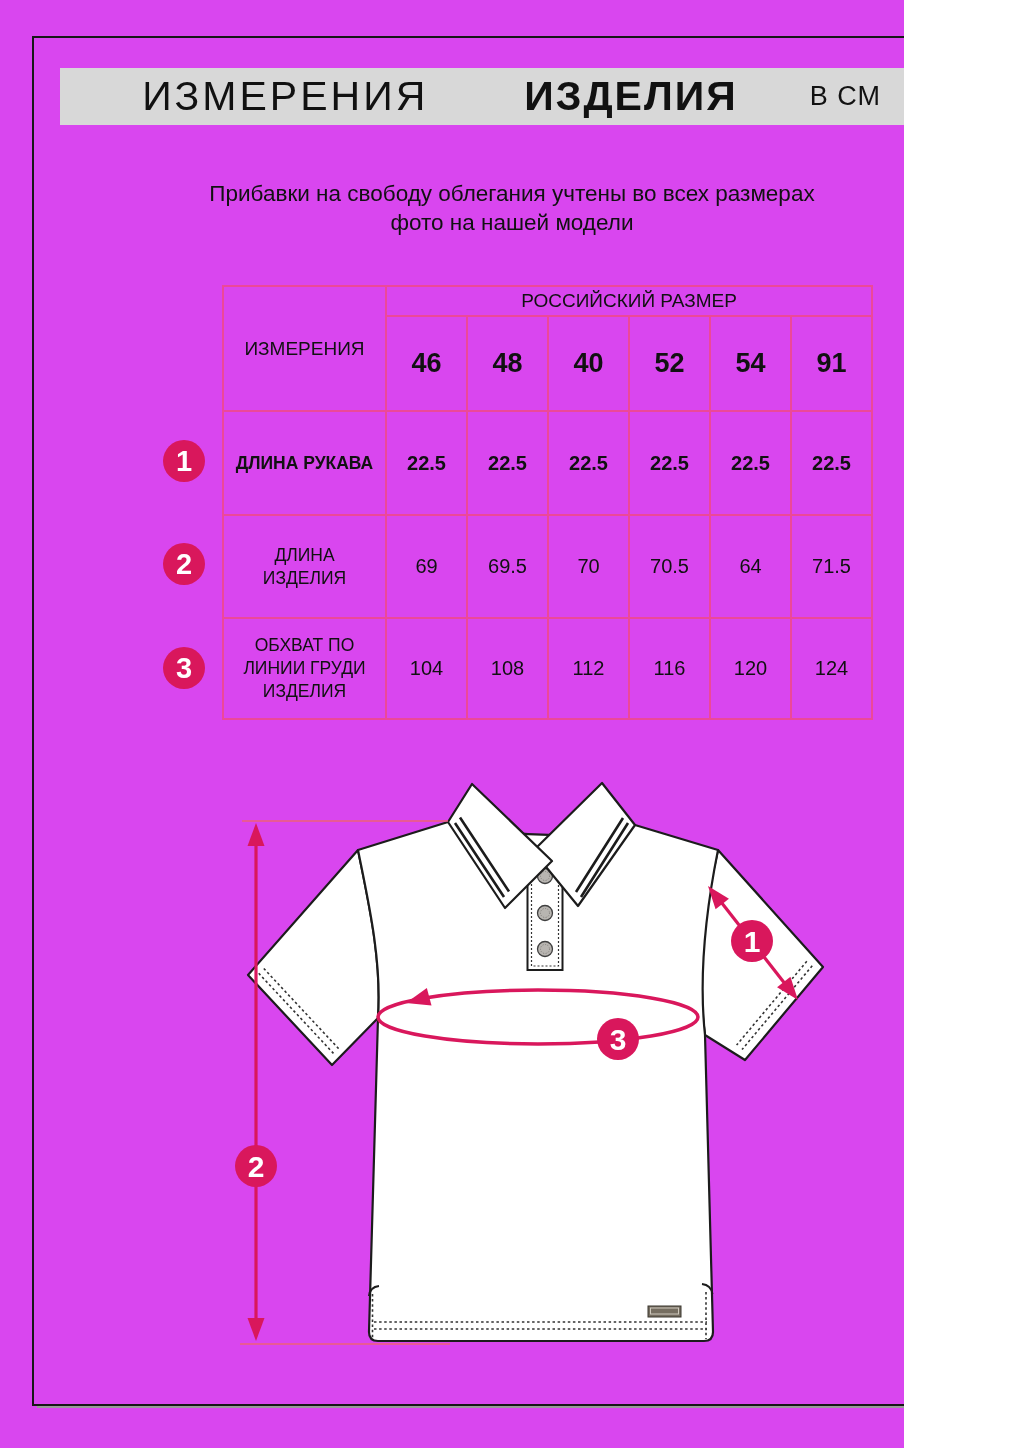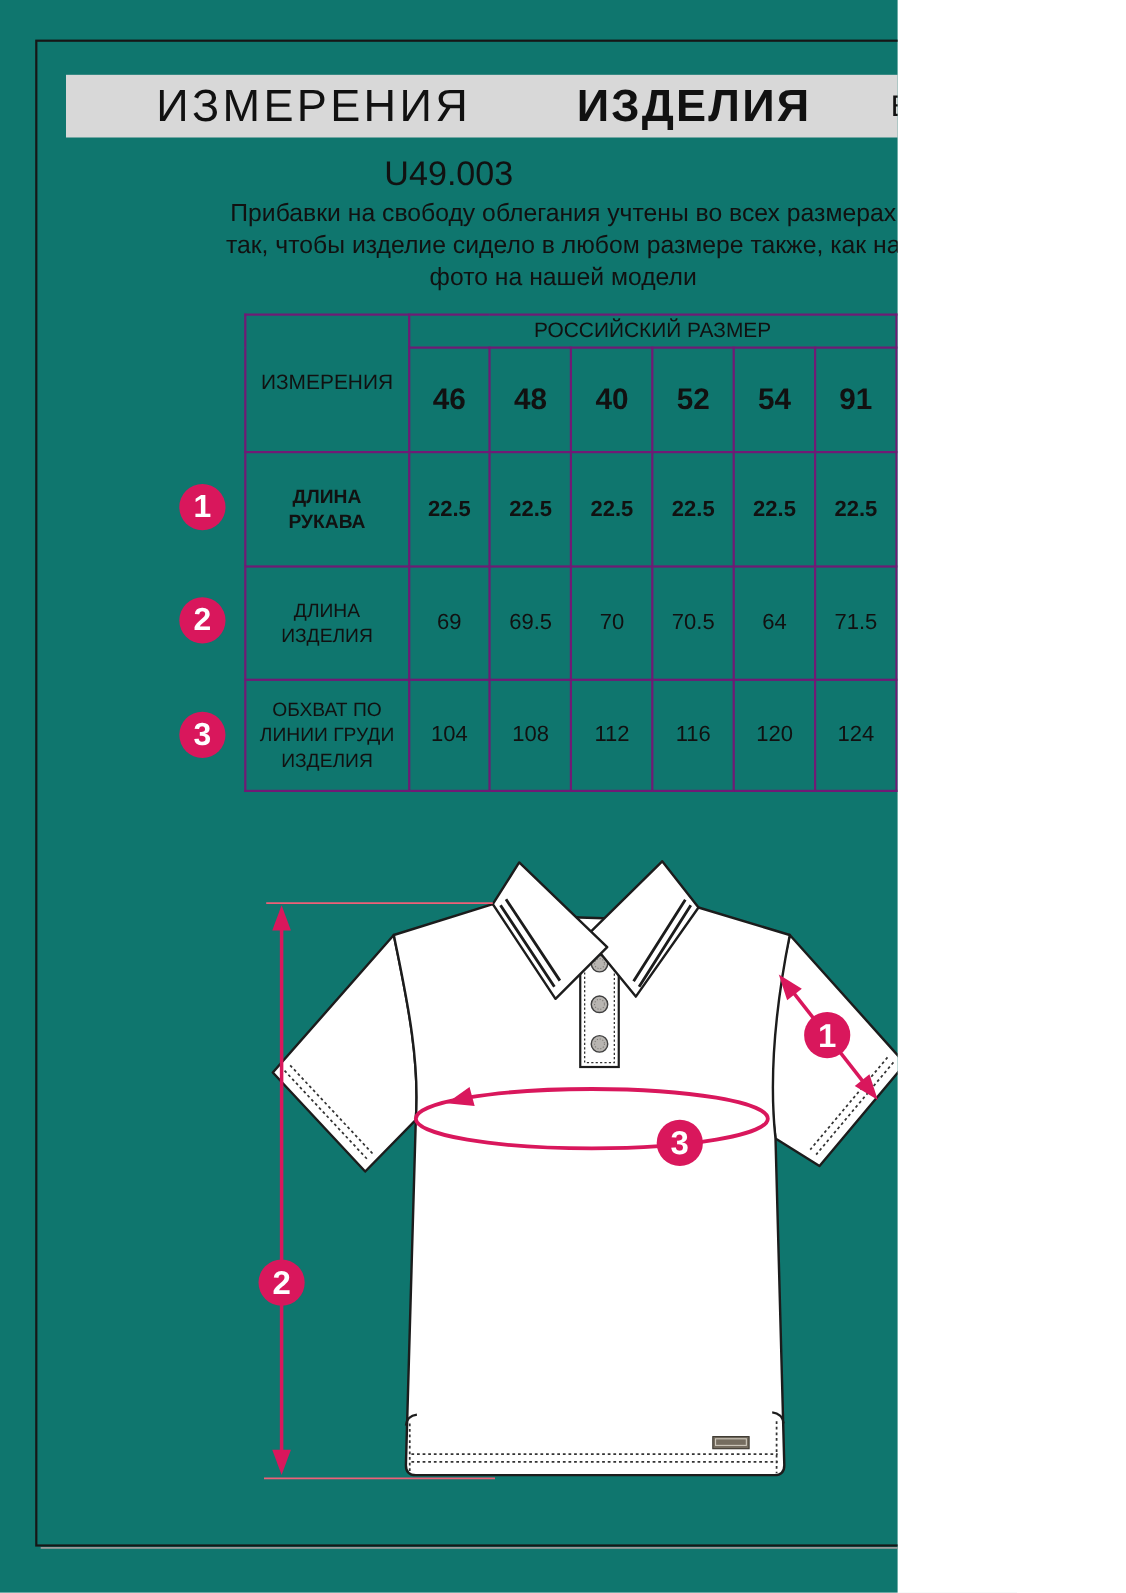--- a/index.html
+++ b/index.html
@@ -1,31 +1,31 @@
 <!DOCTYPE html>
 <html style="--accent: #d9175c; --header_bg: #d8d8d8;"><head>
 <meta charset="utf-8">
 <style>
   html,body{margin:0;padding:0;background:#fff;}
-  .page{position:relative;width:816px;height:1448px;background:#0f766e;overflow:hidden;
+  .page{position:relative;width:904px;height:1448px;background:#d946ef;overflow:hidden;
         font-family:"Liberation Sans",sans-serif;color:#111;}
   .frame{position:absolute;left:32px;top:36px;width:954px;height:1366px;
          border:2px solid #161616;box-shadow:3px 4px 0 -2px #9a9a9a;}
   .titlebar{position:absolute;left:60px;top:68px;width:903px;height:57px;
             background:var(--header_bg,#d8d8d8);display:flex;align-items:center;
             justify-content:center;gap:72px;}
   .t1{font-size:41px;letter-spacing:3px;}
   .t2{font-size:41px;font-weight:bold;letter-spacing:2px;margin-left:24px;}
   .t3{font-size:27px;letter-spacing:1px;}
   .code{position:absolute;top:140px;left:0;width:100%;text-align:center;font-size:31px;}
   .note{position:absolute;top:179px;left:162px;width:700px;text-align:center;
         font-size:22.5px;line-height:29px;}
   table.size-table{position:absolute;left:222px;top:285px;border-collapse:collapse;
         table-layout:fixed;}
-  .size-table td{border:2px solid #701a75;text-align:center;vertical-align:middle;padding:0 10px;}
+  .size-table td{border:2px solid #ec4899;text-align:center;vertical-align:middle;padding:0 10px;}
   .size-table tr.group-row td{height:28px;font-size:19px;padding:0;}
   .size-table tr.sizes-row td{height:93px;font-size:27px;font-weight:bold;}
   .size-table td.corner{font-size:19px;}
   .size-table td.rowlabel{font-size:17.5px;line-height:1.3;}
   .size-table td.val{font-size:20px;}
   .size-table tr.r1 td{height:102px;font-weight:bold;}
   .size-table tr.r2 td{height:101px;}
   .size-table tr.r3 td{height:99px;}
   .row-badge{position:absolute;left:163px;width:42px;height:42px;border-radius:50%;
         background:var(--accent,#d9175c);color:#fff;font-weight:bold;font-size:29px;
@@ -47,25 +47,23 @@
 
 <div class="page">
   <div class="frame"></div>
 
   <div class="titlebar">
     <span class="t1">ИЗМЕРЕНИЯ</span>
     <span class="t2">ИЗДЕЛИЯ</span>
     <span class="t3">В СМ</span>
   </div>
 
-  <div class="code">U49.003</div>
 
   <div class="note">
     <div>Прибавки на свободу облегания учтены во всех размерах</div>
-    <div>так, чтобы изделие сидело в любом размере также, как на</div>
     <div>фото на нашей модели</div>
   </div>
 
   <table class="size-table">
     <colgroup>
       <col style="width:163px;">
       <col style="width:81px;">
         <col style="width:81px;">
         <col style="width:81px;">
       <col style="width:81px;">

